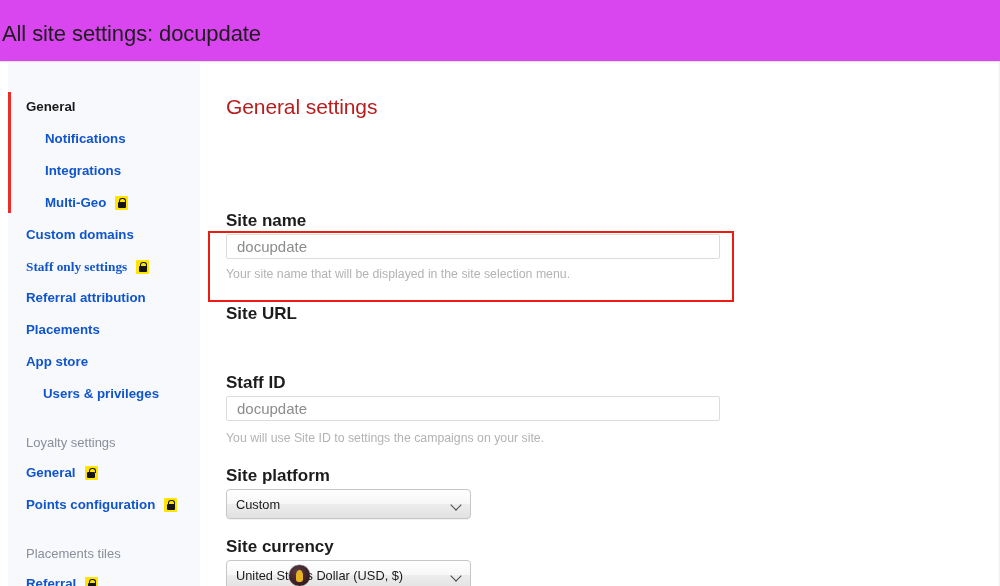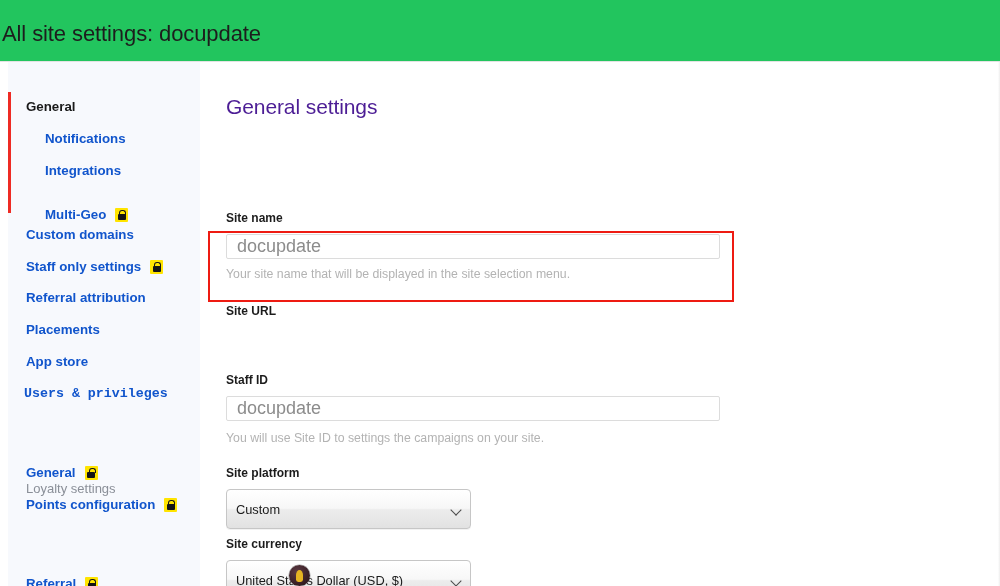--- a/index.html
+++ b/index.html
@@ -17,21 +17,21 @@
     width: 1000px;
     height: 586px;
     background: #ffffff;
   }
 
   
   .topbar {
     position: absolute;
     left: 0; top: 0;
     width: 1000px; height: 62px;
-    background: #22c55e;
+    background: #d946ef;
     border-bottom: 1px solid #e3e3e3;
   }
   .topbar-title {
     position: absolute;
     left: 2px; top: 21px;
     font-size: 22px;
     font-weight: 400;
     color: #1d1d1d;
     letter-spacing: -0.1px;
     white-space: nowrap;
@@ -67,21 +67,20 @@
     cursor: pointer;
   }
   .nav-item.current {
     color: #1a1a1a;
     font-weight: bold;
   }
   .nav-item.section {
     color: #8a8f98;
     font-weight: normal;
     font-size: 13px;
-    margin-top: 46px;
   }
 
   
   .lock {
     display: inline-block;
     width: 13px; height: 14px;
     background: #ffe400;
     margin-left: 9px;
     position: relative;
     flex: none;
@@ -111,63 +110,63 @@
     left: 200px; top: 62px;
     width: 800px; height: 524px;
     background: #ffffff;
   }
 
   .page-title {
     position: absolute;
     left: 26px; top: 33px;
     font-size: 21px;
     font-weight: 400;
-    color: #4c1d95;
+    color: #b91c1c;
     letter-spacing: -0.1px;
   }
 
   .field-label {
     position: absolute;
     left: 26px;
-    font-size: 12px;
+    font-size: 17px;
     font-weight: bold;
     color: #1c1c1c;
     white-space: nowrap;
   }
 
   .text-input {
     position: absolute;
     left: 26px;
     width: 494px;
     height: 25px;
     border: 1px solid #dcdcdc;
     border-radius: 2px;
     background: #ffffff;
     font-family: "Liberation Sans", sans-serif;
-    font-size: 18px;
+    font-size: 15px;
     color: #8c8c8c;
     padding: 0 0 0 10px;
     line-height: 23px;
     outline: none;
   }
   .text-input::placeholder { color: #8c8c8c; }
 
   .helper {
     position: absolute;
     left: 26px;
     font-size: 12.3px;
     color: #b3b3b3;
     white-space: nowrap;
   }
 
   
   .select-wrap {
     position: absolute;
     left: 26px;
-    height: 40px;
+    height: 30px;
     border: 1px solid #c6c6c6;
     border-radius: 4px;
     background: linear-gradient(to bottom, #ffffff 0%, #f7f7f7 48%, #ececec 52%, #e2e2e2 100%);
     box-shadow: 0 1px 0 rgba(0,0,0,0.05);
     display: flex;
     align-items: center;
     cursor: pointer;
   }
   .select-text {
     font-size: 12.8px;
@@ -240,41 +239,41 @@
   <div class="sidebar">
       <div class="nav-item current" style="top: 38px; left: 18px;">
         <span>General</span>
       </div>
       <div class="nav-item link" style="top: 70px; left: 37px;">
         <span>Notifications</span>
       </div>
       <div class="nav-item link" style="top: 102px; left: 37px;">
         <span>Integrations</span>
       </div>
-      <div class="nav-item link" style="top: 134px; left: 37px; margin-top: 12px;">
+      <div class="nav-item link" style="top: 134px; left: 37px;">
         <span>Multi-Geo</span>
         <span class="lock"></span>
       </div>
       <div class="nav-item link" style="top: 166px; left: 18px;">
         <span>Custom domains</span>
       </div>
-      <div class="nav-item link" style="top: 198px; left: 18px;">
+      <div class="nav-item link" style="top: 198px; left: 18px; font-family: Liberation Serif, serif;">
         <span>Staff only settings</span>
         <span class="lock"></span>
       </div>
       <div class="nav-item link" style="top: 229px; left: 18px;">
         <span>Referral attribution</span>
       </div>
       <div class="nav-item link" style="top: 261px; left: 18px; align-items: flex-end;">
         <span>Placements</span>
       </div>
       <div class="nav-item link" style="top: 293px; left: 18px;">
         <span>App store</span>
       </div>
-      <div class="nav-item link" style="top: 325px; left: 16px; font-family: Liberation Mono, monospace;">
+      <div class="nav-item link" style="top: 325px; left: 35px;">
         <span>Users &amp; privileges</span>
       </div>
       <div class="nav-item section" style="top: 374px; left: 18px;">
         <span>Loyalty settings</span>
       </div>
       <div class="nav-item link" style="top: 404px; left: 18px;">
         <span>General</span>
         <span class="lock"></span>
       </div>
       <div class="nav-item link" style="top: 436px; left: 18px;">

